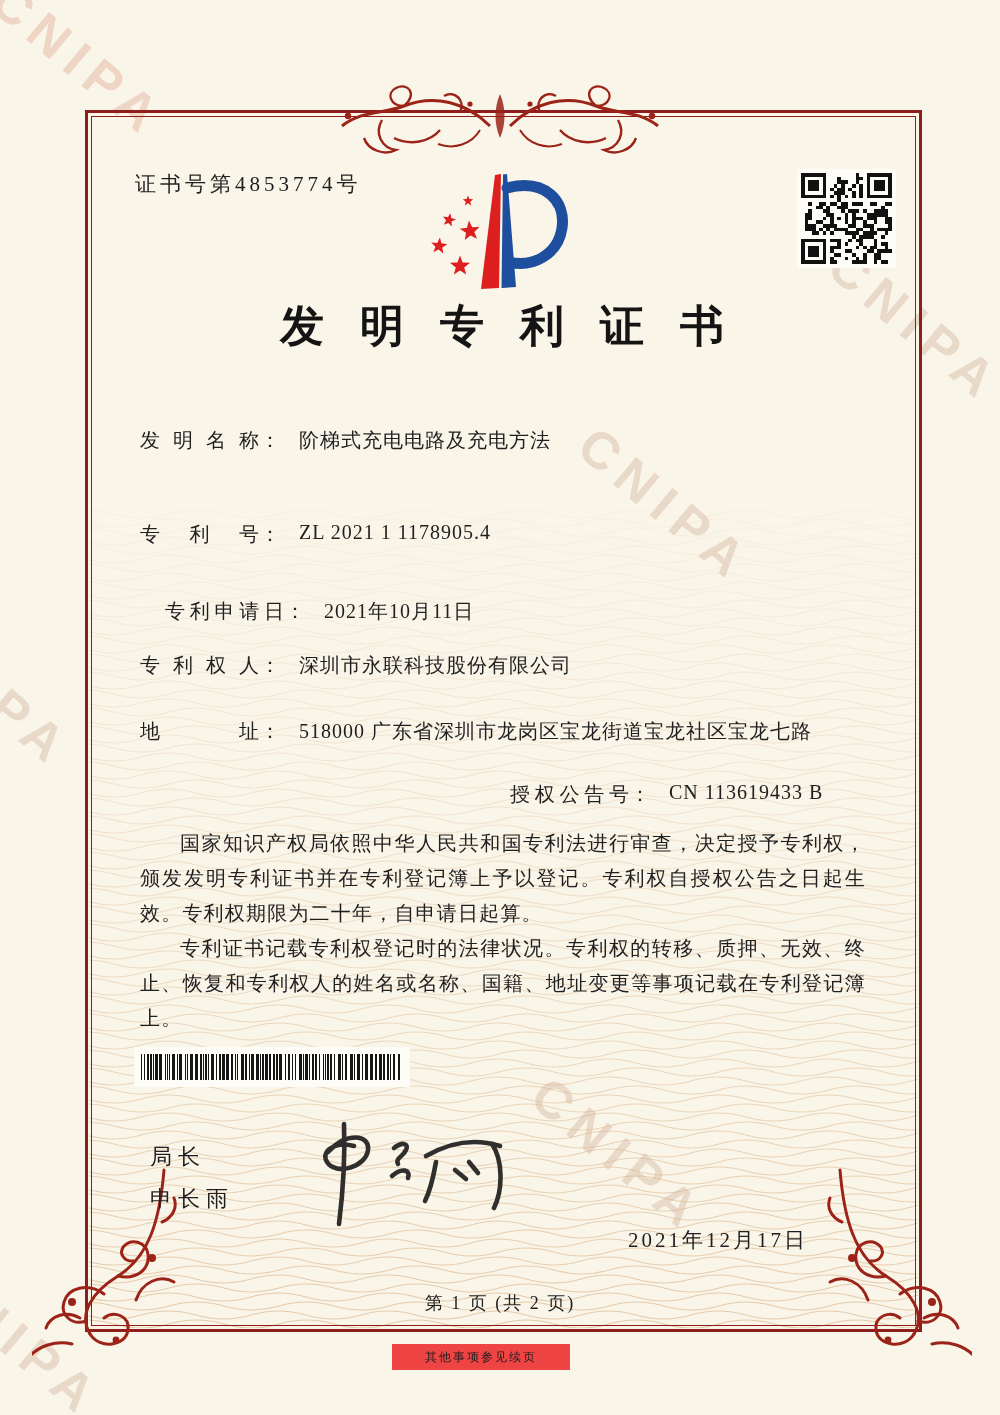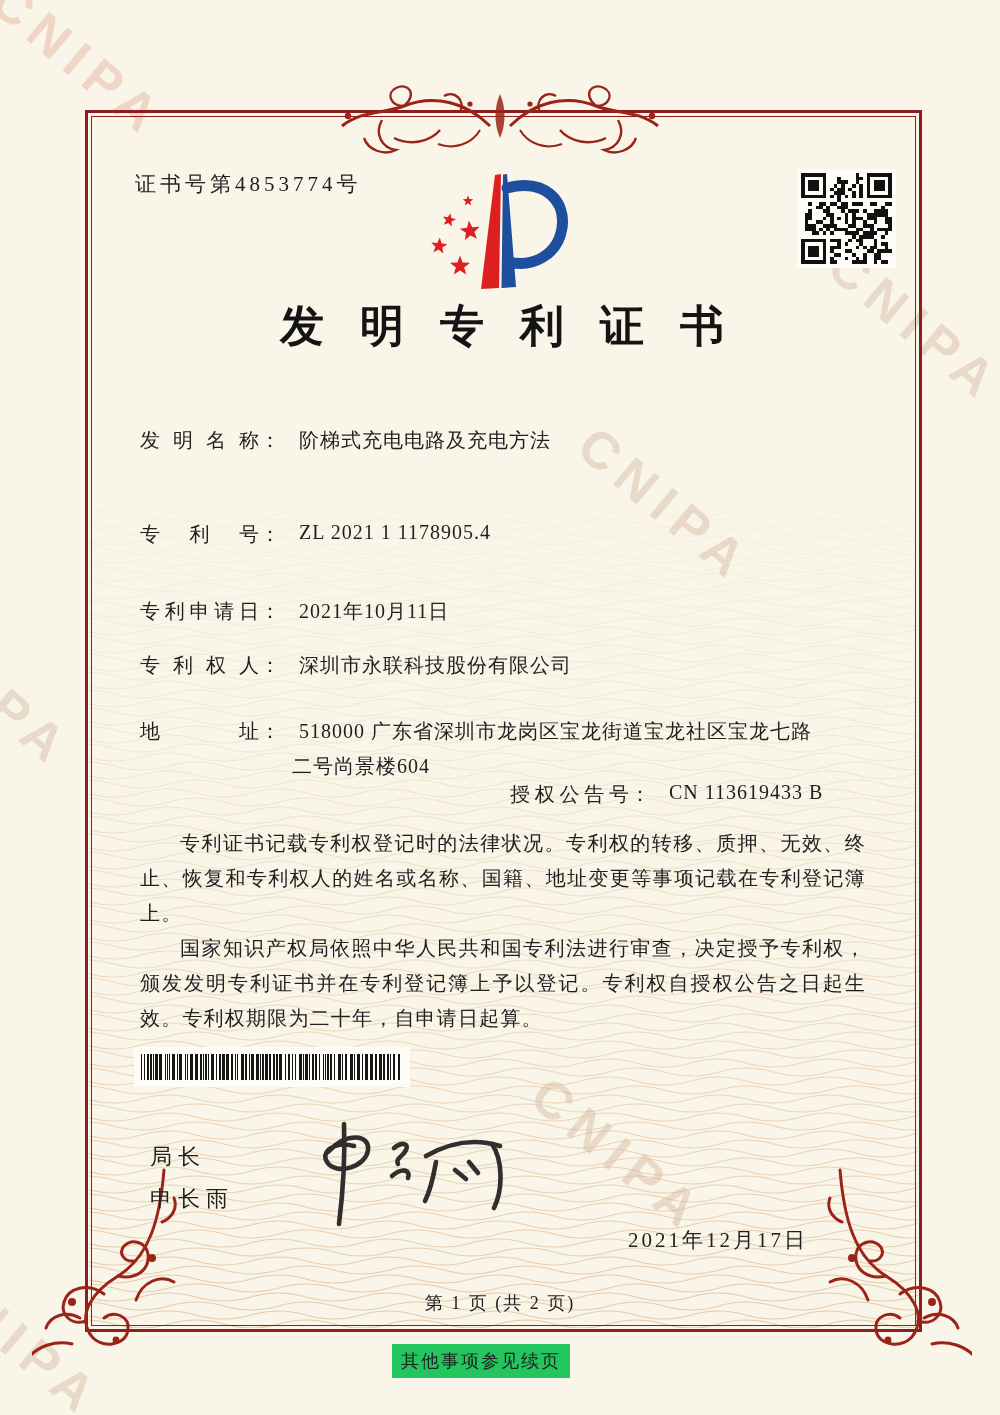--- a/index.html
+++ b/index.html
@@ -63,23 +63,23 @@
     background:#fdfcf6; display:flex; align-items:center; justify-content:center;
   }
   .signer{position:absolute; left:150px; font-size:22px; letter-spacing:6px;}
   .sig-svg{position:absolute; left:278px; top:1112px;}
   .issue-date{position:absolute; left:628px; top:1226px; font-size:21px; letter-spacing:3px;}
   .page-info{
     position:absolute; left:0; top:1291px; width:1000px; text-align:center;
     font-size:18px; letter-spacing:2px;
   }
   .note-box{
-    position:absolute; left:392px; top:1344px; width:178px; height:34px;
-    background:#22c55e; display:flex; align-items:center; justify-content:center;
-    font-size:18px; letter-spacing:2px; z-index:5;
+    position:absolute; left:392px; top:1344px; width:178px; height:26px;
+    background:#ef4444; display:flex; align-items:center; justify-content:center;
+    font-size:12px; letter-spacing:2px; z-index:5;
   }
 </style>
 </head>
 <body>
 
 <div class="page">
 
   <div class="wm strong" style="left:18px; top:-30px;">CNIPA</div>
   <div class="wm" style="left:855px; top:235px;">CNIPA</div>
   <div class="wm" style="left:605px; top:415px;">CNIPA</div>
@@ -472,41 +472,40 @@
     <div class="title">发明专利证书</div>
 
     <div class="field" style="top:427px;">
       <span class="flabel">发明名称</span><span class="fcolon">：</span>
       <span class="fvalue">阶梯式充电电路及充电方法</span>
     </div>
     <div class="field" style="top:521px;">
       <span class="flabel">专利号</span><span class="fcolon">：</span>
       <span class="fvalue">ZL 2021 1 1178905.4</span>
     </div>
-    <div class="field" style="top:598px;">
+    <div class="field" style="top:598px;margin-left:25px;">
       <span class="flabel">专利申请日</span><span class="fcolon">：</span>
       <span class="fvalue">2021年10月11日</span>
     </div>
     <div class="field" style="top:644px;margin-top:8px;">
       <span class="flabel">专利权人</span><span class="fcolon">：</span>
       <span class="fvalue">深圳市永联科技股份有限公司</span>
     </div>
     <div class="field" style="top:718px;">
       <span class="flabel">地址</span><span class="fcolon">：</span>
       <span class="fvalue">518000 广东省深圳市龙岗区宝龙街道宝龙社区宝龙七路</span>
-      <span class="fvalue2">二号尚景楼604</span>
     </div>
     <div class="field second" style="top:781px;">
       <span class="flabel">授权公告号</span><span class="fcolon">：</span>
       <span class="fvalue">CN 113619433 B</span>
     </div>
 
     <div class="paras">
+      <p>国家知识产权局依照中华人民共和国专利法进行审查，决定授予专利权，颁发发明专利证书并在专利登记簿上予以登记。专利权自授权公告之日起生效。专利权期限为二十年，自申请日起算。</p>
       <p>专利证书记载专利权登记时的法律状况。专利权的转移、质押、无效、终止、恢复和专利权人的姓名或名称、国籍、地址变更等事项记载在专利登记簿上。</p>
-      <p>国家知识产权局依照中华人民共和国专利法进行审查，决定授予专利权，颁发发明专利证书并在专利登记簿上予以登记。专利权自授权公告之日起生效。专利权期限为二十年，自申请日起算。</p>
     </div>
 
     <div class="barcode-box">
       <svg id="barcode" width="262" height="26">
           <rect x="0" y="0" width="1" height="26" fill="#161616"></rect>
           <rect x="3" y="0" width="1" height="26" fill="#161616"></rect>
           <rect x="6" y="0" width="2" height="26" fill="#161616"></rect>
           <rect x="9" y="0" width="2" height="26" fill="#161616"></rect>
           <rect x="12" y="0" width="1" height="26" fill="#161616"></rect>
           <rect x="14" y="0" width="3" height="26" fill="#161616"></rect>

